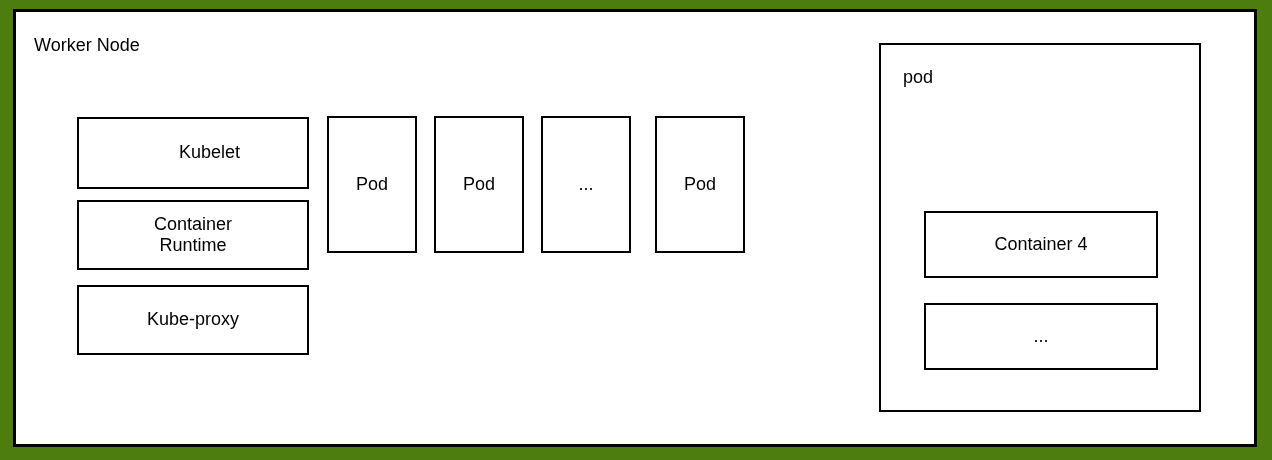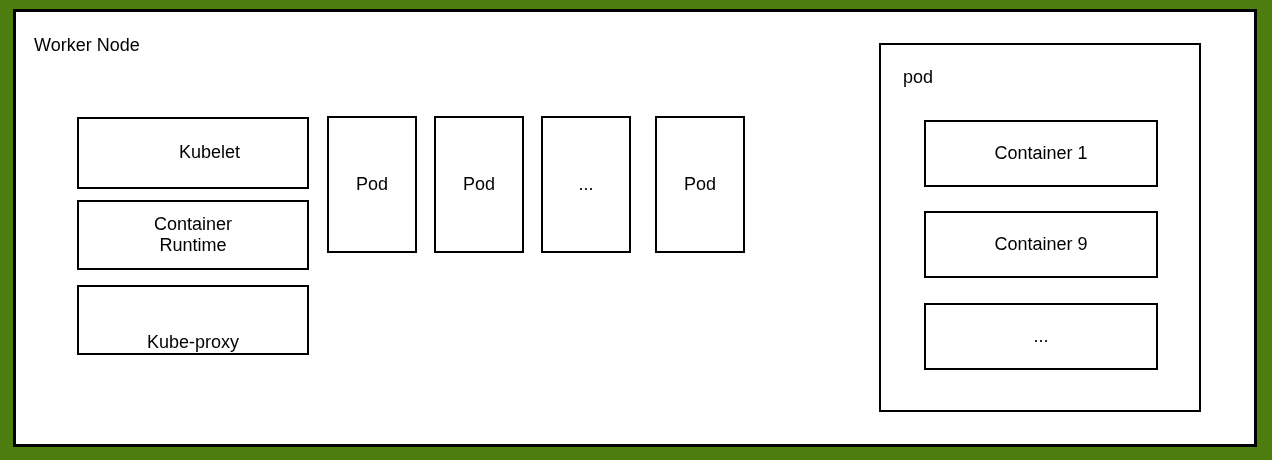--- a/index.html
+++ b/index.html
@@ -47,21 +47,21 @@
     white-space: nowrap;
   }
   
   .node-component {
     left: 77px;
     width: 232px;
     font-size: 18px;
   }
   #comp-kubelet   { top: 117px; height: 72px; padding-left: 33px; }
   #comp-runtime   { top: 200px; height: 70px; }
-  #comp-kubeproxy { top: 285px; height: 70px; align-items: flex-end; }
+  #comp-kubeproxy { top: 285px; height: 70px; }
   
   .pod-box {
     top: 116px;
     width: 90px;
     height: 137px;
     font-size: 18px;
   }
   #pod-1 { left: 327px; }
   #pod-2 { left: 434px; }
   #pod-3 { left: 541px; }
@@ -139,23 +139,20 @@
   <div class="box pod-box" id="pod-3">
     <span>...</span>
   </div>
   <div class="box pod-box" id="pod-4">
     <span>Pod</span>
   </div>
 
   <div class="box" id="pod-detail">
     <span id="pod-detail-label">pod</span>
   </div>
-  <div class="box container-box" id="container-1">
-    <span>Container 1</span>
-  </div>
   <div class="box container-box" id="container-2">
-    <span>Container 9</span>
+    <span>Container 4</span>
   </div>
   <div class="box container-box" id="container-3">
     <span>...</span>
   </div>
 
 </div>
 
 </body></html>

